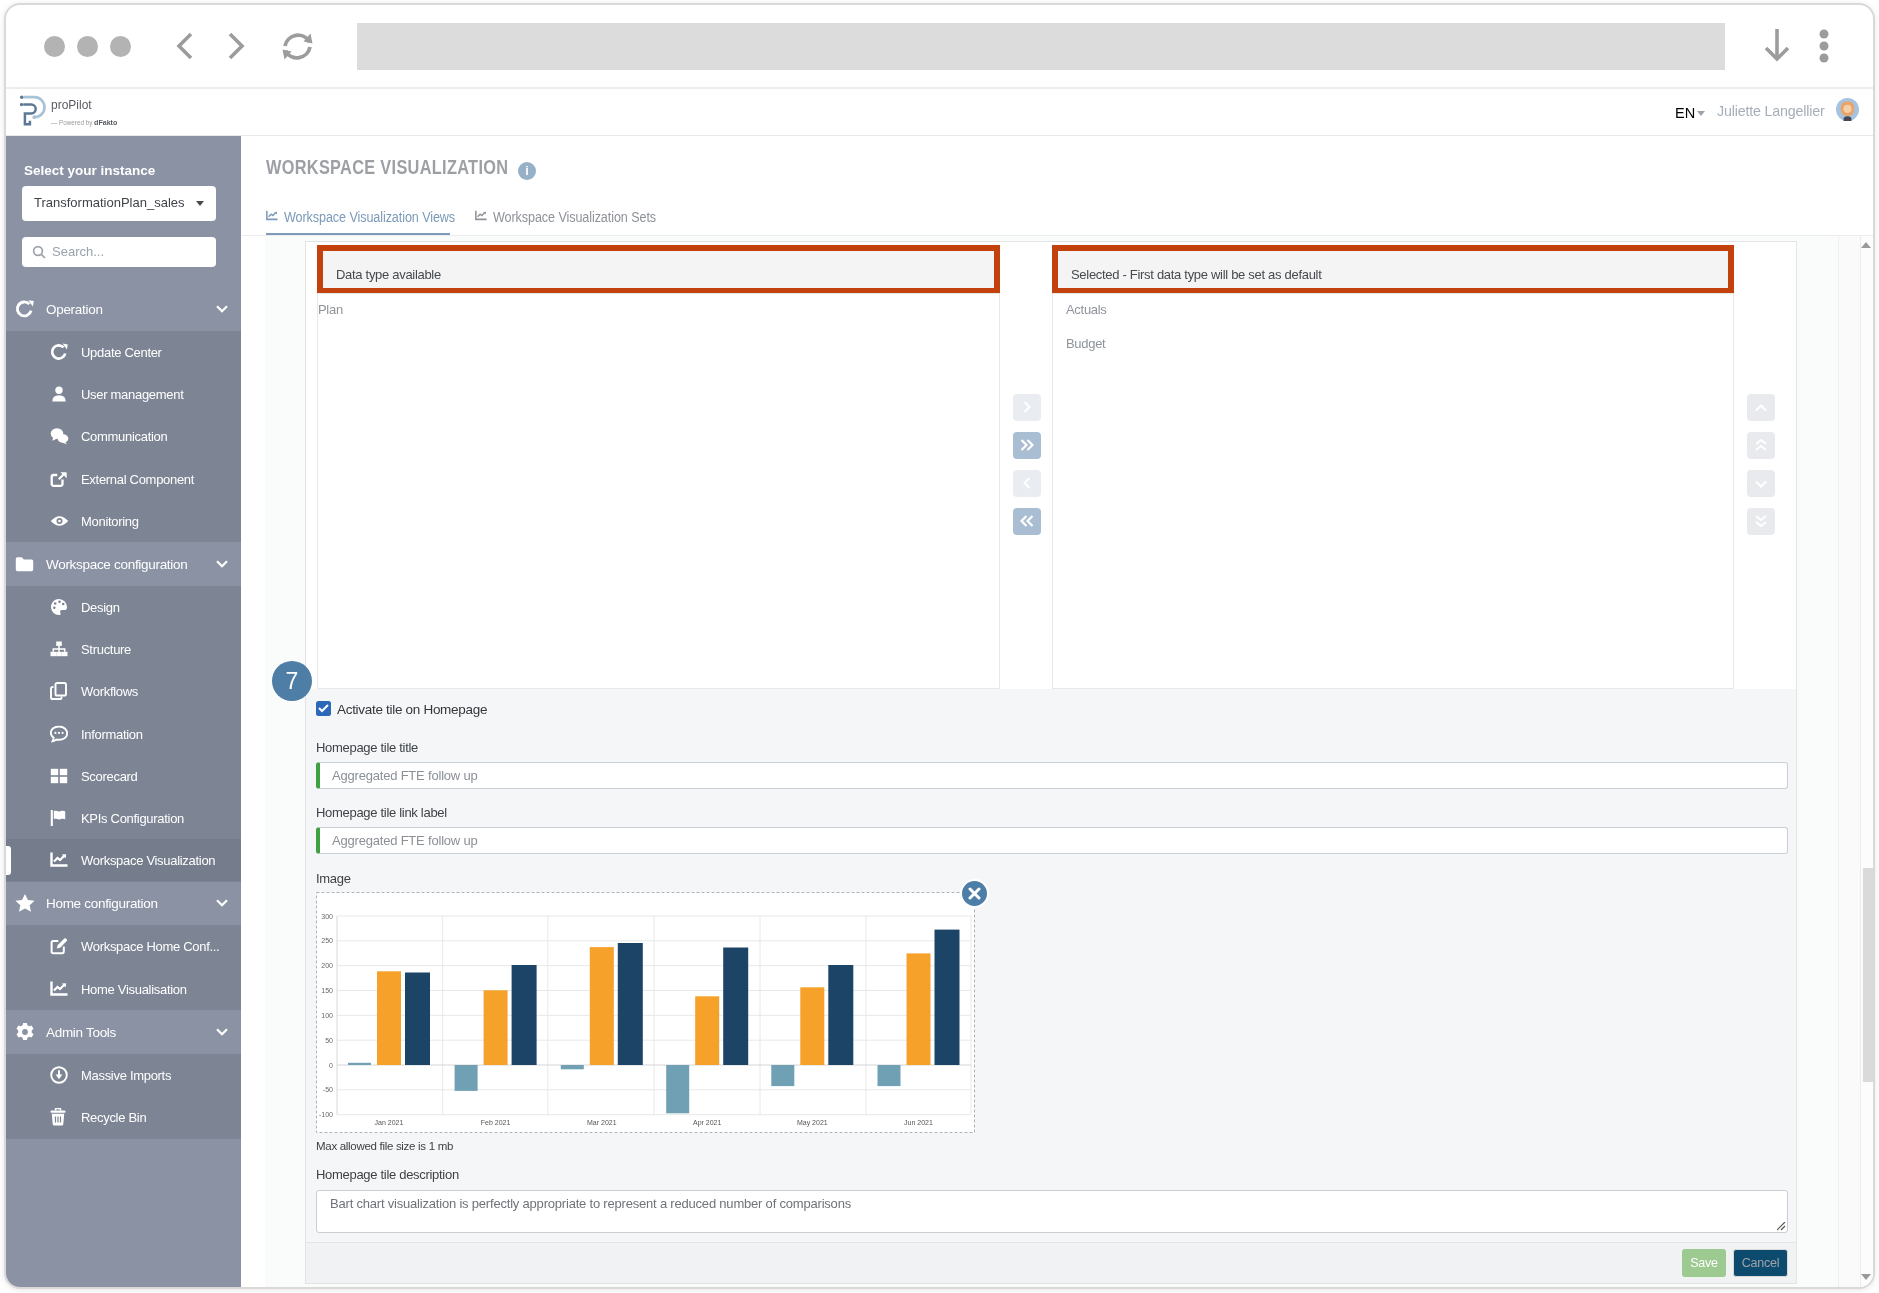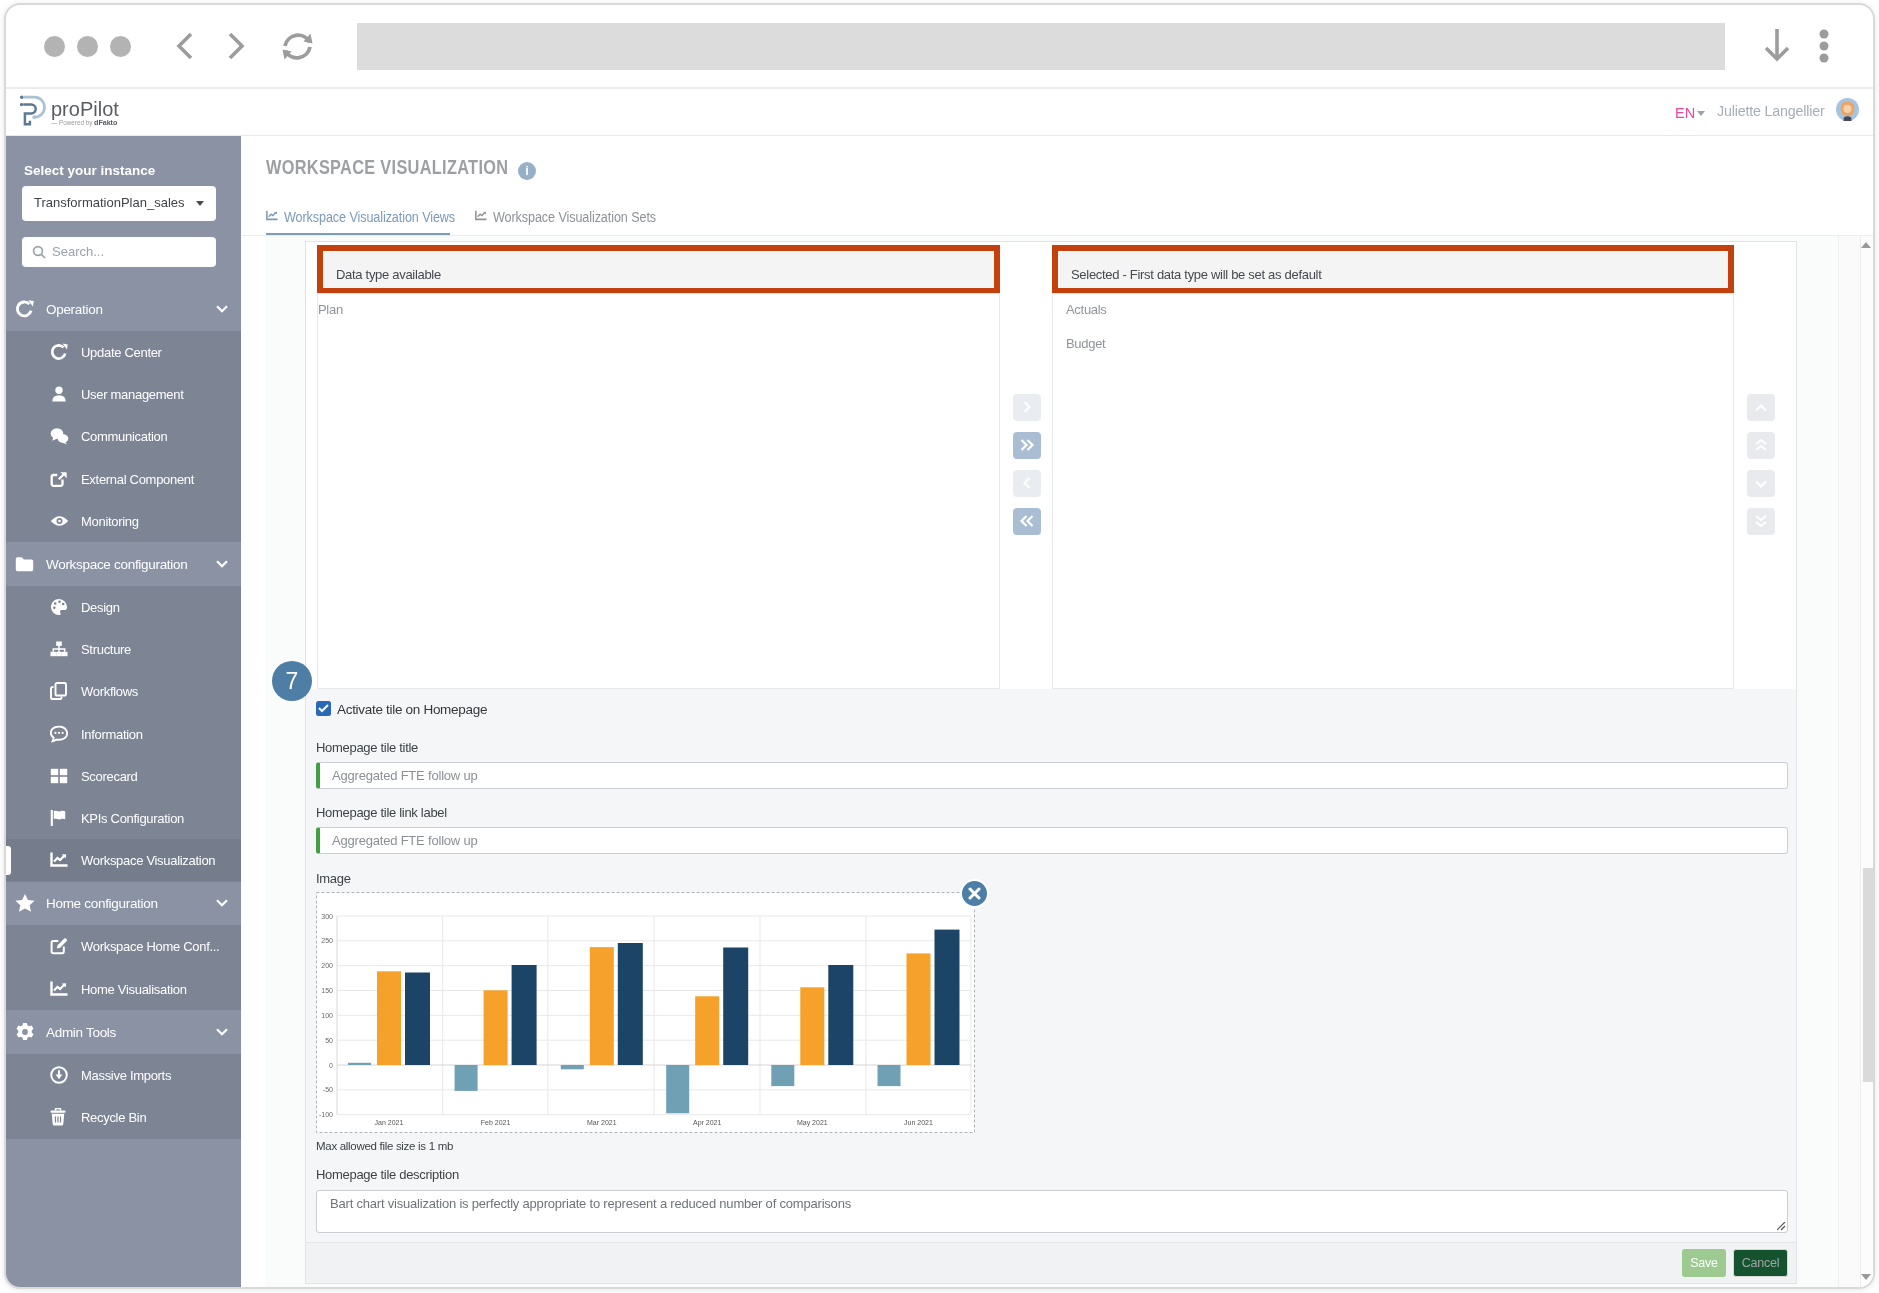--- a/index.html
+++ b/index.html
@@ -75,23 +75,23 @@
 <div id="hdr"></div>
 <div id="logo-icon" class="abs" style="left:20px;top:95px;">
 <svg width="26" height="32" viewBox="0 0 26 32">
   <circle cx="1.8" cy="2.2" r="1.8" fill="#5d7894"></circle>
   <path d="M3.8 2.2 H14.5 a10 10 0 0 1 0 20 h-0.2" stroke="#a9c3d6" stroke-width="2.7" fill="none"></path>
   <circle cx="14.3" cy="22.2" r="1.9" fill="#a9c3d6"></circle>
   <circle cx="1.5" cy="9.6" r="1.7" fill="#5d7894"></circle>
   <path d="M3.2 9.6 H11.3 a4.4 4.4 0 0 1 0 8.8 H4.9 V29.3 H9.9 V25.8" stroke="#5d7894" stroke-width="2.5" fill="none"></path>
 </svg>
 </div>
-<div class="abs" style="left:51px;top:98px;font-size:20px;color:#595d63;">proPilot</div>
+<div class="abs" style="left:51px;top:98px;font-size:12px;color:#595d63;">proPilot</div>
 <div class="abs" style="left:51px;top:119px;font-size:6.3px;color:#9a9a9a;">—&nbsp;Powered by <b style="color:#55595e;font-size:7.1px;">dFakto</b></div>
-<div class="abs" style="left:1675px;top:105px;font-size:14.5px;color:#ec4899;">EN</div>
+<div class="abs" style="left:1675px;top:105px;font-size:14.5px;color:#000000;">EN</div>
 <div class="abs" style="left:1697px;top:111px;width:0;height:0;border-left:4.5px solid transparent;border-right:4.5px solid transparent;border-top:5.5px solid #9ba3ad;"></div>
 <div class="abs" style="left:1717px;top:101.5px;font-size:15.5px;color:#a6aeb9;letter-spacing:-0.2px;transform:scaleX(0.92);transform-origin:left top;white-space:nowrap;">Juliette Langellier</div>
 <svg class="abs" style="left:1836px;top:98px;" width="23" height="23" viewBox="0 0 23 23">
   <circle cx="11.5" cy="11.5" r="11.5" fill="#a6c4e1"></circle>
   <path d="M11.5 3.2 c-4.6 0 -7 3.2 -6.8 7.2 c0.1 2.6 0.8 4.4 2 6.1 l1.6 1.2 l6.6 0 l1.5 -1.2 c1.2 -1.7 1.9 -3.5 2 -6.1 C18.5 6.4 16.1 3.2 11.5 3.2 Z" fill="#e8a56a"></path>
   <circle cx="11.5" cy="10.8" r="4.1" fill="#f7cfa6"></circle>
   <path d="M7.8 19.5 q3.7 -2.6 7.4 0 l0.3 3.5 h-8 Z" fill="#474754"></path>
 </svg>
 
 <div id="sidebar">
@@ -435,21 +435,21 @@
 <div class="formlbl" style="top:1167px;">Homepage tile description</div>
 <div class="abs" style="left:316px;top:1190px;width:1472px;height:43px;background:#fff;border:1px solid #cbced2;border-radius:3px;">
   <div class="abs" style="left:13px;top:5px;font-size:13px;letter-spacing:-0.2px;color:#6f747a;">Bart chart visualization is perfectly appropriate to represent a reduced number of comparisons</div>
   <svg width="9" height="9" viewBox="0 0 9 9" style="position:absolute;right:1px;bottom:1px;">
           <path d="M8 0 L0 8 M8 4 L4 8" stroke="#555" stroke-width="1.2"></path>
         </svg>
 </div>
 
 <div class="abs" style="left:306px;top:1242px;width:1490px;height:41px;background:#f1f2f3;border-top:1px solid #e4e5e7;"></div>
 <div class="abs" style="left:1682px;top:1249px;width:44px;height:28px;background:#9cca90;border-radius:3px;color:#fff;font-size:12.5px;letter-spacing:-0.2px;text-align:center;line-height:28px;">Save</div>
-<div class="abs" style="left:1733px;top:1249px;width:55px;height:28px;background:#14532d;border:1px solid #d9d9d9;border-radius:3px;color:#9fa4aa;font-size:12.5px;letter-spacing:-0.2px;text-align:center;line-height:26px;">Cancel</div>
+<div class="abs" style="left:1733px;top:1249px;width:55px;height:28px;background:#0c4a6e;border:1px solid #d9d9d9;border-radius:3px;color:#9fa4aa;font-size:12.5px;letter-spacing:-0.2px;text-align:center;line-height:26px;">Cancel</div>
 
 <div class="abs" style="left:1838px;top:236px;width:36px;height:1052px;background:#fafafa;border-left:1px solid #f0f0f0;"></div>
 <div class="abs" style="left:1860px;top:236px;width:14px;height:1052px;background:#fcfcfc;border-left:1px solid #ececec;"></div>
 <div class="abs" style="left:1862.5px;top:868px;width:10px;height:214px;background:#dadada;"></div>
 <div class="abs" style="left:1861px;top:242px;width:0;height:0;border-left:5px solid transparent;border-right:5px solid transparent;border-bottom:6px solid #9a9a9a;"></div>
 <div class="abs" style="left:1861px;top:1274px;width:0;height:0;border-left:5px solid transparent;border-right:5px solid transparent;border-top:6px solid #9a9a9a;"></div>
 
 </div>
   </div>
 

